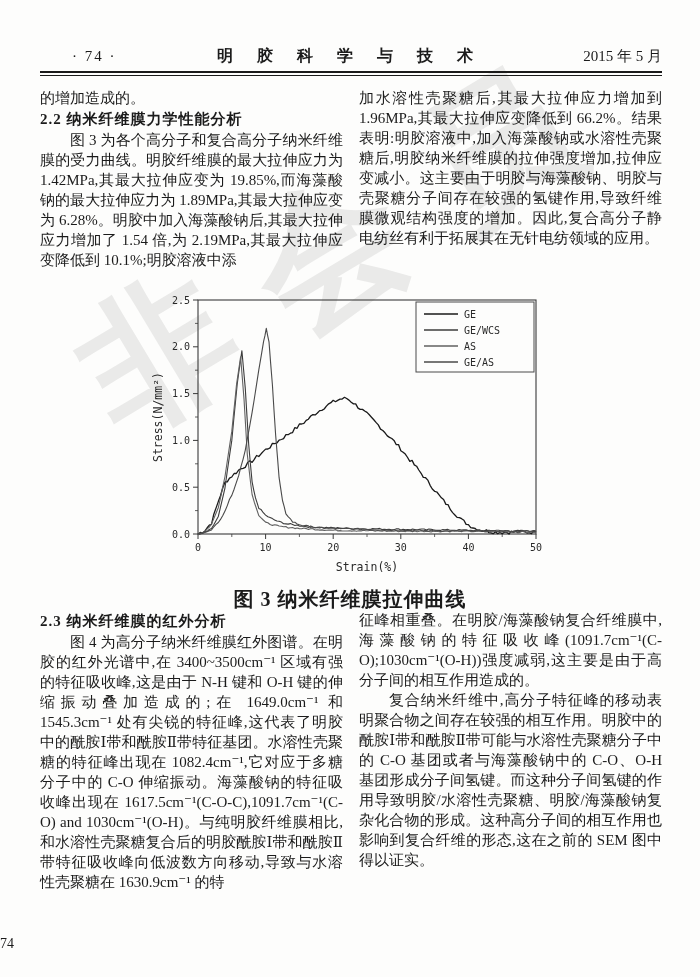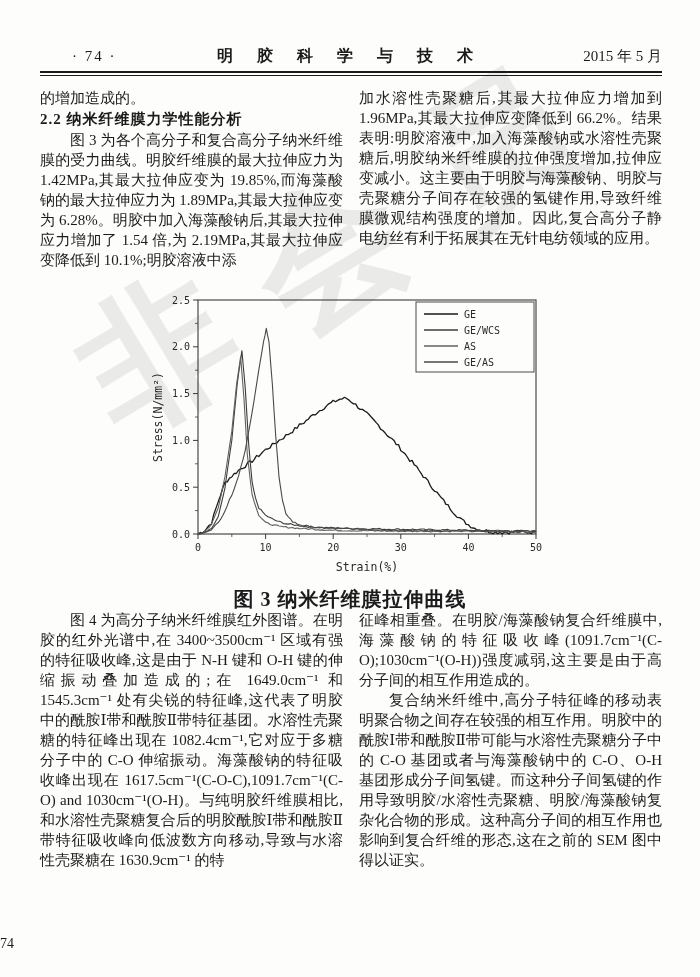--- a/index.html
+++ b/index.html
@@ -128,20 +128,21 @@
         <line x1="274" x2="308" y1="56" y2="56" stroke="#616161" stroke-width="1.5"></line>
         <text x="314" y="59.5" font-size="10" fill="#2a2a2a" font-family="&quot;DejaVu Sans Mono&quot;, monospace">AS</text>
         <line x1="274" x2="308" y1="72" y2="72" stroke="#4a4a4a" stroke-width="1.5"></line>
         <text x="314" y="75.5" font-size="10" fill="#2a2a2a" font-family="&quot;DejaVu Sans Mono&quot;, monospace">GE/AS</text>
       </svg>
     <div class="figcaption">图 3  纳米纤维膜拉伸曲线</div>
   </figure>
 
   <div class="columns bottom">
     <div class="col">
+      <h3>2.3  纳米纤维膜的红外分析</h3>
       <p class="indent">图 4 为高分子纳米纤维膜红外图谱。在明胶的红外光谱中,在 3400~3500cm⁻¹ 区域有强的特征吸收峰,这是由于 N-H 键和 O-H 键的伸缩振动叠加造成的;在 1649.0cm⁻¹ 和 1545.3cm⁻¹ 处有尖锐的特征峰,这代表了明胶中的酰胺Ⅰ带和酰胺Ⅱ带特征基团。水溶性壳聚糖的特征峰出现在 1082.4cm⁻¹,它对应于多糖分子中的 C-O 伸缩振动。海藻酸钠的特征吸收峰出现在 1617.5cm⁻¹(C-O-C),1091.7cm⁻¹(C-O) and 1030cm⁻¹(O-H)。与纯明胶纤维膜相比,和水溶性壳聚糖复合后的明胶酰胺Ⅰ带和酰胺Ⅱ带特征吸收峰向低波数方向移动,导致与水溶性壳聚糖在 1630.9cm⁻¹ 的特</p>
     </div>
     <div class="col">
       <p>征峰相重叠。在明胶/海藻酸钠复合纤维膜中,海藻酸钠的特征吸收峰(1091.7cm⁻¹(C-O);1030cm⁻¹(O-H))强度减弱,这主要是由于高分子间的相互作用造成的。</p>
       <p class="indent">复合纳米纤维中,高分子特征峰的移动表明聚合物之间存在较强的相互作用。明胶中的酰胺Ⅰ带和酰胺Ⅱ带可能与水溶性壳聚糖分子中的 C-O 基团或者与海藻酸钠中的 C-O、O-H 基团形成分子间氢键。而这种分子间氢键的作用导致明胶/水溶性壳聚糖、明胶/海藻酸钠复杂化合物的形成。这种高分子间的相互作用也影响到复合纤维的形态,这在之前的 SEM 图中得以证实。</p>
     </div>
   </div>
 
   <div class="footer">
     <span>74</span>

